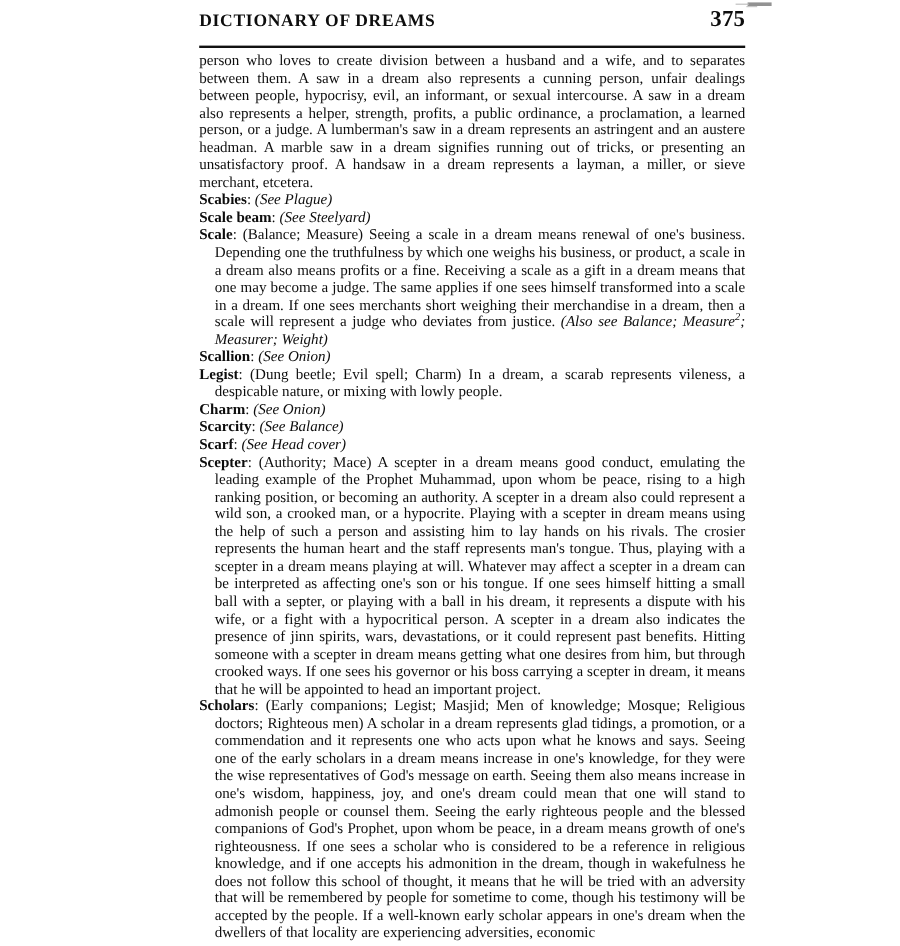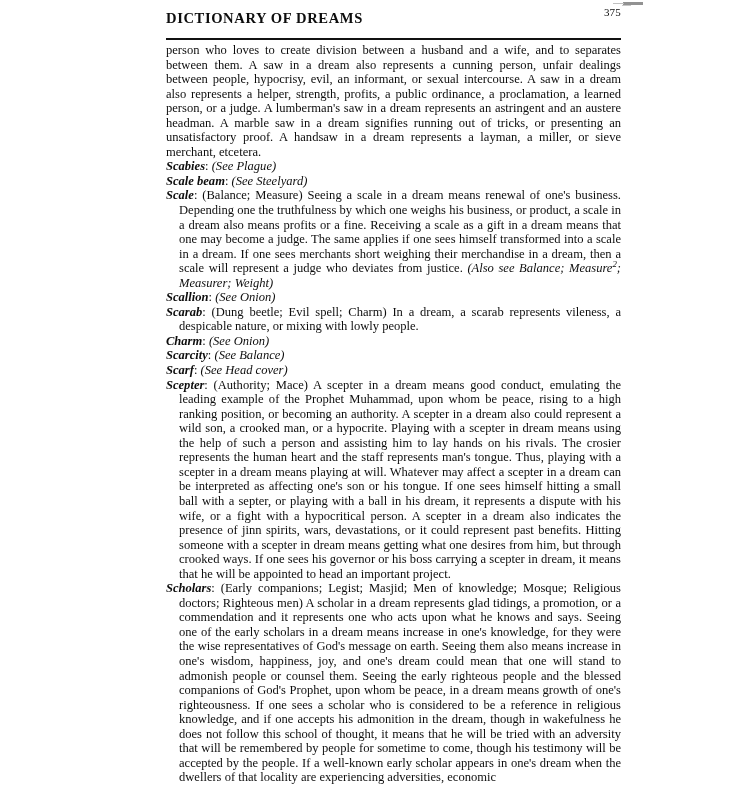--- a/index.html
+++ b/index.html
@@ -54,22 +54,22 @@
     top: 10px;
     font-size: 14.6px;
     font-weight: bold;
     letter-spacing: 0.6px;
     white-space: nowrap;
   }
   .head-folio {
     position: absolute;
     right: 0;
     top: 6px;
-    font-size: 11px;
-    font-weight: normal;
+    font-size: 19px;
+    font-weight: bold;
     letter-spacing: 0.2px;
   }
   .head-rule {
     position: absolute;
     left: 0;
     top: 38px;
     width: 455px;
     height: 2px;
     background: #111111;
   }
@@ -98,21 +98,20 @@
   }
 
   
   p.entry {
     padding-left: 13px;
     text-indent: -13px;
   }
 
   .headword {
     font-weight: bold;
-    font-style: italic;
   }
   .xref {
     font-style: italic;
   }
   .sup {
     font-size: 0.7em;
     vertical-align: super;
     line-height: 0;
   }
   .last-line-open {
@@ -143,21 +142,21 @@
       <p class="para cont">person who loves to create division between a husband and a wife, and to separates between them. A saw in a dream also represents a cunning person, unfair dealings between people, hypocrisy, evil, an informant, or sexual intercourse. A saw in a dream also represents a helper, strength, profits, a public ordinance, a proclamation, a learned person, or a judge. A lumberman's saw in a dream represents an astringent and an austere headman. A marble saw in a dream signifies running out of tricks, or presenting an unsatisfactory proof. A handsaw in a dream represents a layman, a miller, or sieve merchant, etcetera.</p>
 
       <p class="para entry"><span class="headword">Scabies</span><span>:</span> <span class="xref">(See Plague)</span></p>
 
       <p class="para entry"><span class="headword">Scale beam</span><span>:</span> <span class="xref">(See Steelyard)</span></p>
 
       <p class="para entry"><span class="headword">Scale</span><span>:</span> <span>(Balance; Measure) Seeing a scale in a dream means renewal of one's business. Depending one the truthfulness by which one weighs his business, or product, a scale in a dream also means profits or a fine. Receiving a scale as a gift in a dream means that one may become a judge. The same applies if one sees himself transformed into a scale in a dream. If one sees merchants short weighing their merchandise in a dream, then a scale will represent a judge who deviates from justice. </span><span class="xref"><span>(Also see Balance; Measure</span><span class="sup">2</span><span>; Measurer; Weight)</span></span></p>
 
       <p class="para entry"><span class="headword">Scallion</span><span>:</span> <span class="xref">(See Onion)</span></p>
 
-      <p class="para entry"><span class="headword">Scarab</span><span>:</span> <span>(Dung beetle; Evil spell; Charm) In a dream, a scarab represents vileness, a despicable nature, or mixing with lowly people.</span></p>
+      <p class="para entry"><span class="headword">Legist</span><span>:</span> <span>(Dung beetle; Evil spell; Charm) In a dream, a scarab represents vileness, a despicable nature, or mixing with lowly people.</span></p>
 
       <p class="para entry"><span class="headword">Charm</span><span>:</span> <span class="xref">(See Onion)</span></p>
 
       <p class="para entry"><span class="headword">Scarcity</span><span>:</span> <span class="xref">(See Balance)</span></p>
 
       <p class="para entry"><span class="headword">Scarf</span><span>:</span> <span class="xref">(See Head cover)</span></p>
 
       <p class="para entry"><span class="headword">Scepter</span><span>:</span> <span>(Authority; Mace) A scepter in a dream means good conduct, emulating the leading example of the Prophet Muhammad, upon whom be peace, rising to a high ranking position, or becoming an authority. A scepter in a dream also could represent a wild son, a crooked man, or a hypocrite. Playing with a scepter in dream means using the help of such a person and assisting him to lay hands on his rivals. The crosier represents the human heart and the staff represents man's tongue. Thus, playing with a scepter in a dream means playing at will. Whatever may affect a scepter in a dream can be interpreted as affecting one's son or his tongue. If one sees himself hitting a small ball with a septer, or playing with a ball in his dream, it represents a dispute with his wife, or a fight with a hypocritical person. A scepter in a dream also indicates the presence of jinn spirits, wars, devastations, or it could represent past benefits. Hitting someone with a scepter in dream means getting what one desires from him, but through crooked ways. If one sees his governor or his boss carrying a scepter in dream, it means that he will be appointed to head an important project.</span></p>
 
       <p class="para entry last-line-open"><span class="headword">Scholars</span><span>:</span> <span>(Early companions; Legist; Masjid; Men of knowledge; Mosque; Religious doctors; Righteous men) A scholar in a dream represents glad tidings, a promotion, or a commendation and it represents one who acts upon what he knows and says. Seeing one of the early scholars in a dream means increase in one's knowledge, for they were the wise representatives of God's message on earth. Seeing them also means increase in one's wisdom, happiness, joy, and one's dream could mean that one will stand to admonish people or counsel them. Seeing the early righteous people and the blessed companions of God's Prophet, upon whom be peace, in a dream means growth of one's righteousness. If one sees a scholar who is considered to be a reference in religious knowledge, and if one accepts his admonition in the dream, though in wakefulness he does not follow this school of thought, it means that he will be tried with an adversity that will be remembered by people for sometime to come, though his testimony will be accepted by the people. If a well-known early scholar appears in one's dream when the dwellers of that locality are experiencing adversities, economic</span></p>

